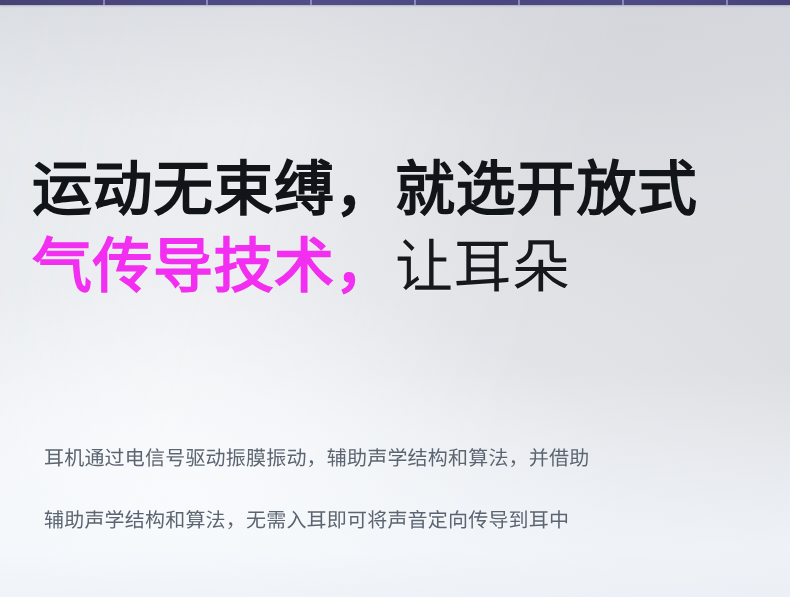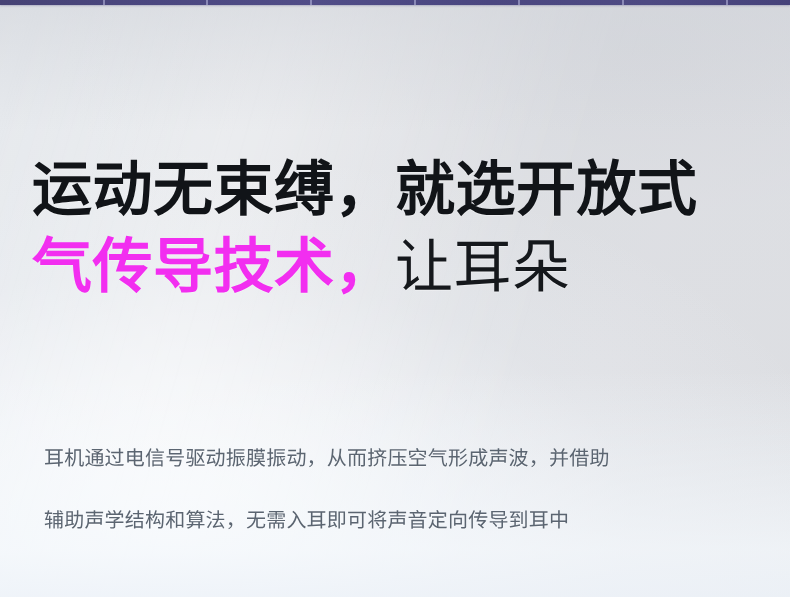--- a/index.html
+++ b/index.html
@@ -189,17 +189,17 @@
     <span class="seam" style="left:622px"></span>
     <span class="seam" style="left:726px"></span>
   </div>
 
   <div class="headline">
     <span class="hl-line hl-line-1">运动无束缚，就选开放式</span>
     <span class="hl-line hl-line-2"><span class="hl-accent">气传导技术，</span><span class="hl-rest">让耳朵</span></span>
   </div>
 
   <div class="body-copy">
-    <span class="body-line">耳机通过电信号驱动振膜振动，从而挤压空气形成声波，并借助</span>
+    <span class="body-line">耳机通过电信号驱动振膜振动，辅助声学结构和算法，并借助</span>
     <span class="body-line">辅助声学结构和算法，无需入耳即可将声音定向传导到耳中</span>
   </div>
 
 </div>
 
 </body></html>

